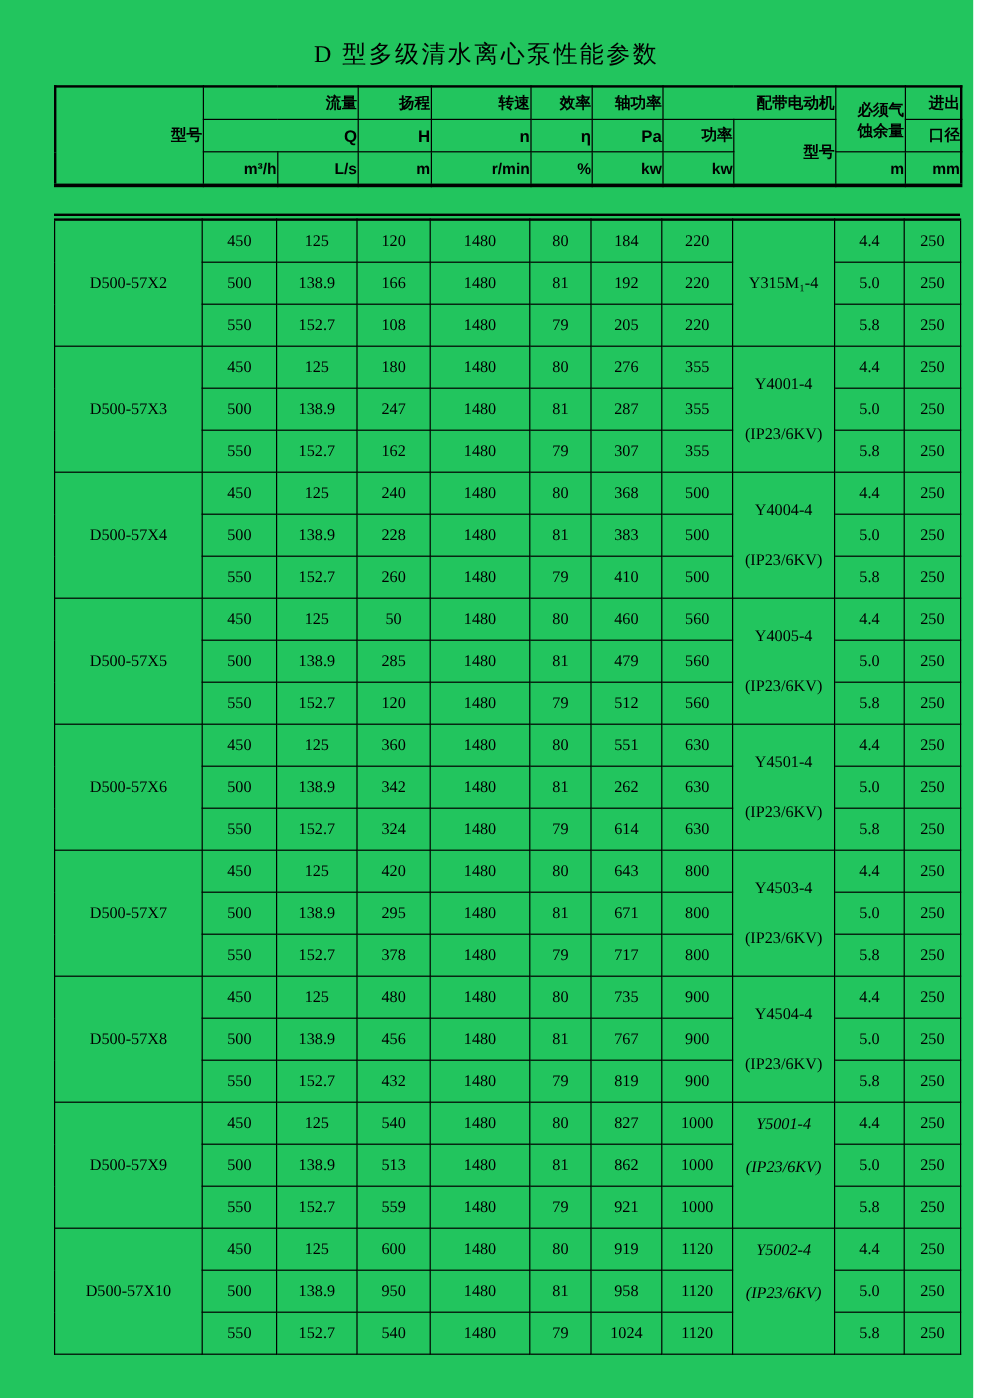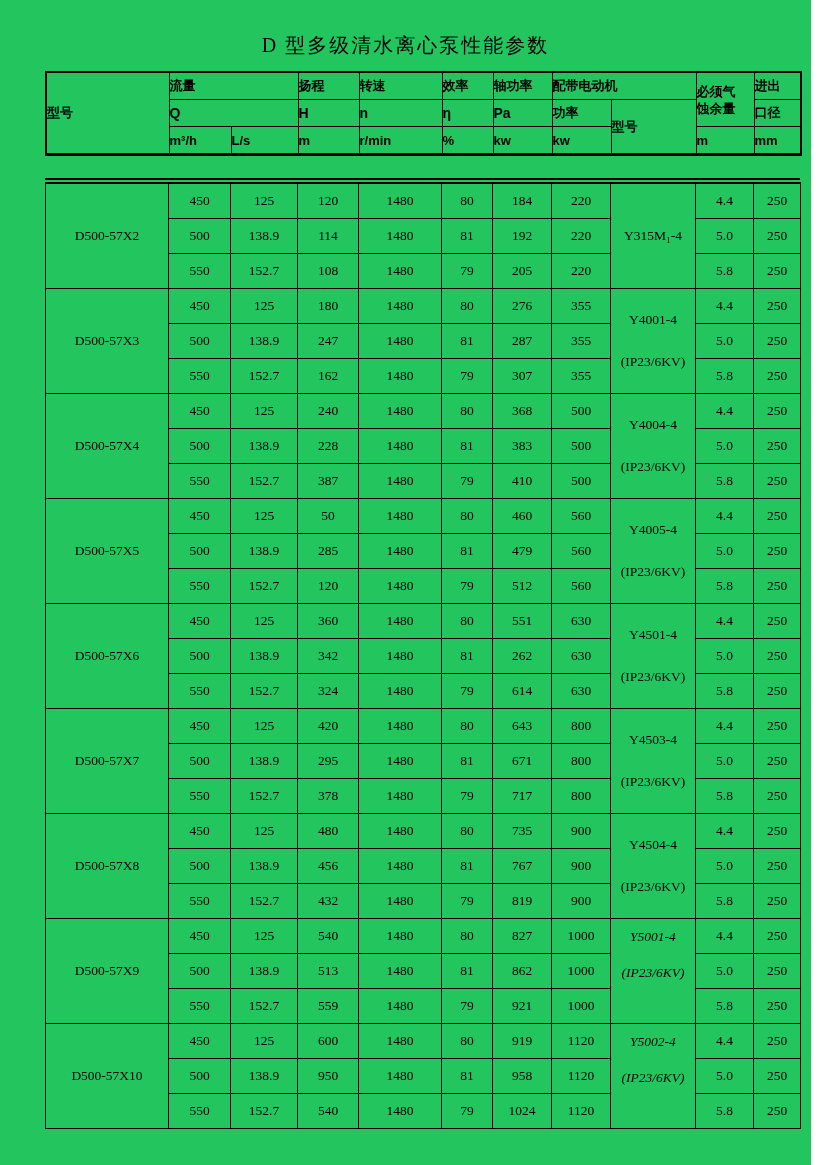--- a/index.html
+++ b/index.html
@@ -12,21 +12,21 @@
     margin-top:32px; text-align:center;
     font-family:"Liberation Serif","DejaVu Serif",serif;
     font-size:20px; letter-spacing:2px; color:#000;
   }
   .tbl-wrap { margin-left:45px; width:755px; }
   table { border-collapse:collapse; table-layout:fixed; width:755px; }
 
   
   .htable { margin-top:12px; border:2px solid #000; border-bottom:3px solid #000; }
   .htable td {
-    border:1px solid #000; text-align:left; vertical-align:middle;
+    border:1px solid #000; text-align:right; vertical-align:middle;
     height:26px; padding:0; overflow:hidden;
     font-family:"Liberation Sans","DejaVu Sans",sans-serif; font-weight:bold; font-size:13px;margin-top:40px;
   }
   .htable td.sym { font-size:14px; }
   .htable td.twoline div { line-height:17px; }
 
   
   .dblline { margin-top:22px; border-top:2px solid #000; padding-top:2px; width:755px; }
   .btable { border:1px solid #000; border-top:2px solid #000; }
   .btable td {
@@ -128,21 +128,21 @@
               <td class="num-cell">220</td>
               <td class="motor-cell" rowspan="3">
                 <div>Y315M₁-4</div>
               </td>
               <td class="num-cell">4.4</td>
               <td class="num-cell">250</td>
             </tr>
             <tr>
               <td class="num-cell">500</td>
               <td class="num-cell">138.9</td>
-              <td class="num-cell">114</td>
+              <td class="num-cell">166</td>
               <td class="num-cell">1480</td>
               <td class="num-cell">81</td>
               <td class="num-cell">192</td>
               <td class="num-cell">220</td>
               <td class="num-cell">5.0</td>
               <td class="num-cell">250</td>
             </tr>
             <tr>
               <td class="num-cell">550</td>
               <td class="num-cell">152.7</td>
@@ -215,21 +215,21 @@
               <td class="num-cell">1480</td>
               <td class="num-cell">81</td>
               <td class="num-cell">383</td>
               <td class="num-cell">500</td>
               <td class="num-cell">5.0</td>
               <td class="num-cell">250</td>
             </tr>
             <tr>
               <td class="num-cell">550</td>
               <td class="num-cell">152.7</td>
-              <td class="num-cell">387</td>
+              <td class="num-cell">260</td>
               <td class="num-cell">1480</td>
               <td class="num-cell">79</td>
               <td class="num-cell">410</td>
               <td class="num-cell">500</td>
               <td class="num-cell">5.8</td>
               <td class="num-cell">250</td>
             </tr>
             <tr>
               <td class="model-cell" rowspan="3">D500-57X5</td>
               <td class="num-cell">450</td>

